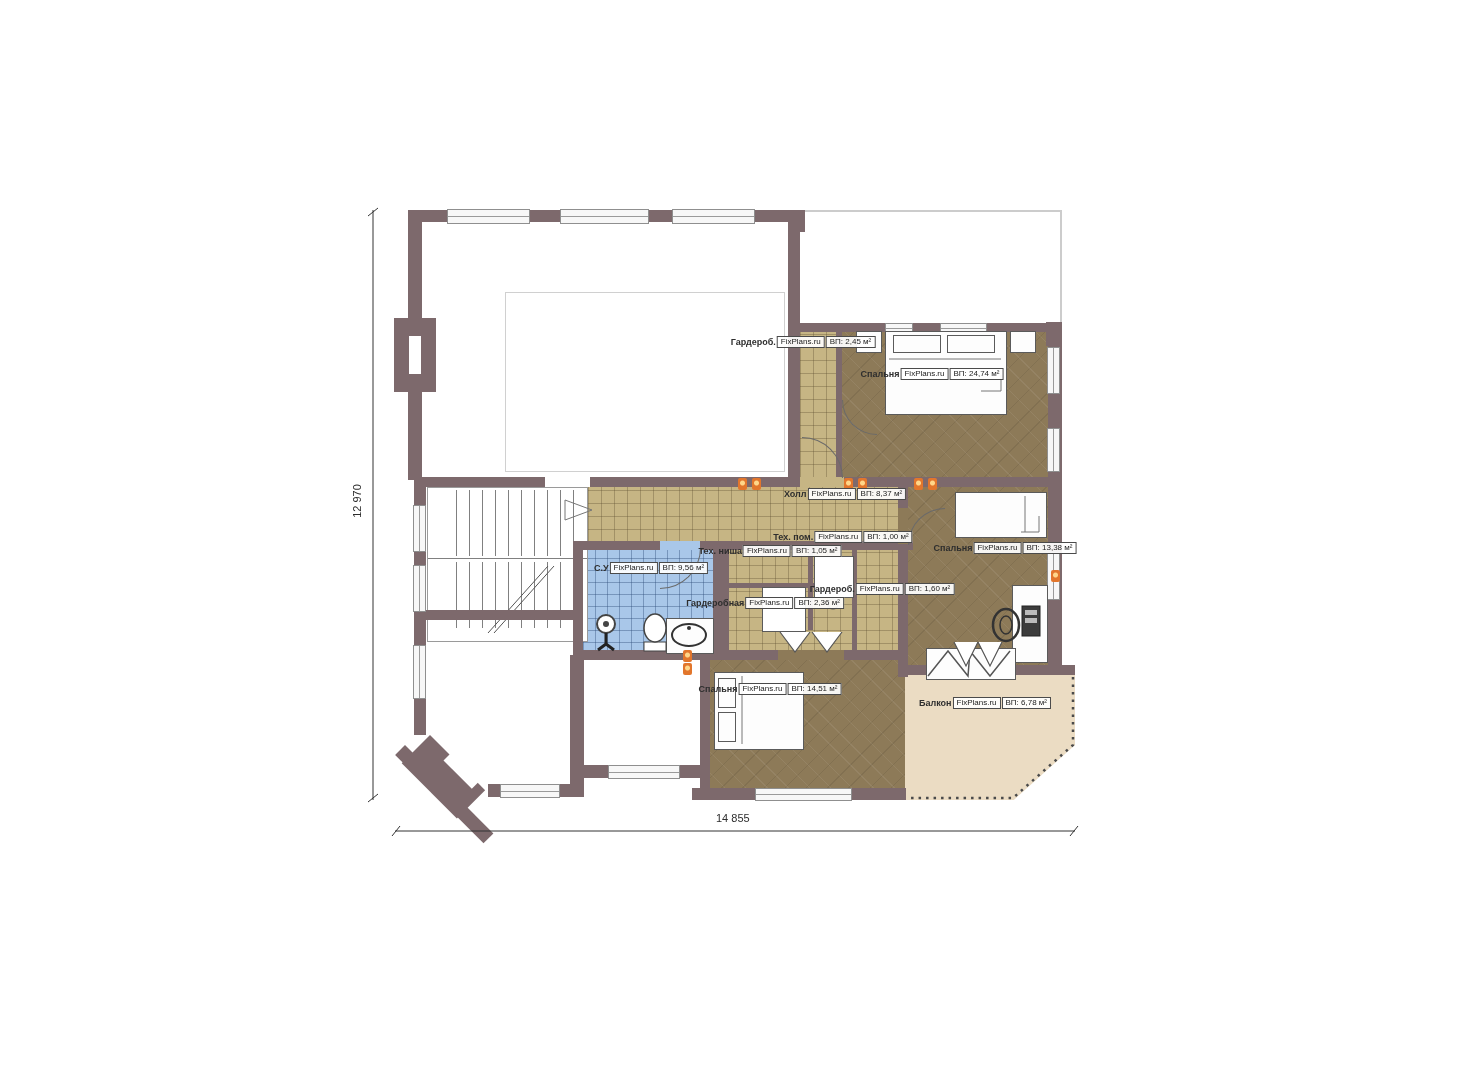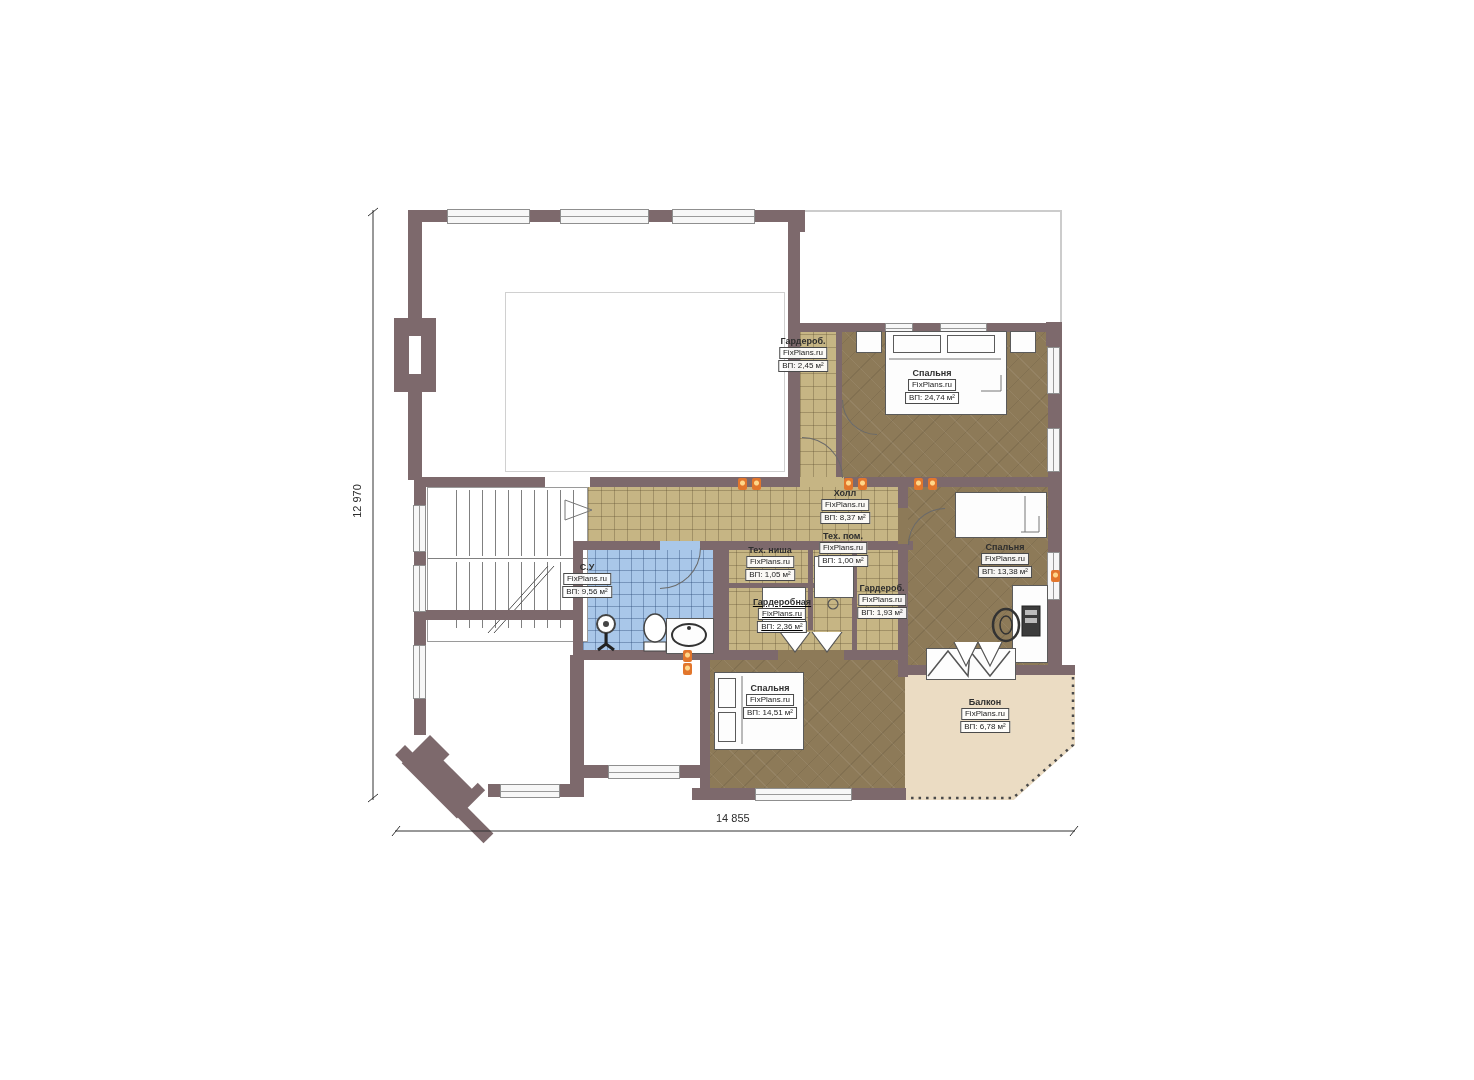--- a/index.html
+++ b/index.html
@@ -19,21 +19,21 @@
     background-image:
       repeating-linear-gradient(0deg, rgba(45,75,120,.4) 0 1px, transparent 1px 12px),
       repeating-linear-gradient(90deg, rgba(45,75,120,.4) 0 1px, transparent 1px 12px);}
   .whiteroom{position:absolute;background:#ffffff;z-index:2;}
   .win-h{position:absolute;background:#f7f7f7;border:1px solid #8f8f8f;z-index:8;
     background-image:linear-gradient(#9a9a9a,#9a9a9a);background-size:100% 1px;
     background-position:center;background-repeat:no-repeat;}
   .win-v{position:absolute;background:#f7f7f7;border:1px solid #8f8f8f;z-index:8;
     background-image:linear-gradient(#9a9a9a,#9a9a9a);background-size:1px 100%;
     background-position:center;background-repeat:no-repeat;}
-  .rl{position:absolute;display:flex;flex-direction:column;align-items:center;gap:1px;
+  .rl{position:absolute;display:flex;flex-direction:row;align-items:center;gap:1px;
     z-index:30;transform:translateX(-50%);white-space:nowrap;}
   .rl-name{font-size:9px;font-weight:bold;color:#2e2e2e;line-height:10px;}
   .rl-box{font-size:8px;color:#222;line-height:10px;background:rgba(255,255,255,.92);
     border:1px solid #4a4a4a;padding:0 3px;}
   .furn{position:absolute;background:#fdfdfd;border:1px solid #5a5a5a;z-index:10;}
   .dot{position:absolute;width:9px;height:12px;border-radius:2px;z-index:16;
     background:radial-gradient(circle at 50% 42%, #ffd689 0 2px, #e2762c 3px);}
   .arc{position:absolute;z-index:12;border:1px solid #6a6a6a;background:transparent;}
   .dim-label{position:absolute;font-size:11px;color:#2d2d2d;z-index:40;}
   svg{position:absolute;overflow:visible;z-index:12;}
@@ -265,30 +265,30 @@
 
   <div class="rl" style="left:1005px;top:542px;">
     <div class="rl-name">Спальня</div>
     <div class="rl-box">FixPlans.ru</div>
     <div class="rl-box">ВП: 13,38 м²</div>
   </div>
 
   <div class="rl" style="left:882px;top:583px;">
     <div class="rl-name">Гардероб.</div>
     <div class="rl-box">FixPlans.ru</div>
-    <div class="rl-box">ВП: 1,93 м²</div>
-  </div>
-
-  <div class="rl" style="left:565px;top:562px;padding-left:44px;">
+    <div class="rl-box">ВП: 1,60 м²</div>
+  </div>
+
+  <div class="rl" style="left:629px;top:562px;padding-left:44px;">
     <div class="rl-name">С.У</div>
     <div class="rl-box">FixPlans.ru</div>
     <div class="rl-box">ВП: 9,56 м²</div>
   </div>
 
-  <div class="rl" style="left:782px;top:597px;text-decoration:underline;">
+  <div class="rl" style="left:765px;top:597px;">
     <div class="rl-name">Гардеробная</div>
     <div class="rl-box">FixPlans.ru</div>
     <div class="rl-box">ВП: 2,36 м²</div>
   </div>
 
   <div class="rl" style="left:770px;top:683px;">
     <div class="rl-name">Спальня</div>
     <div class="rl-box">FixPlans.ru</div>
     <div class="rl-box">ВП: 14,51 м²</div>
   </div>

